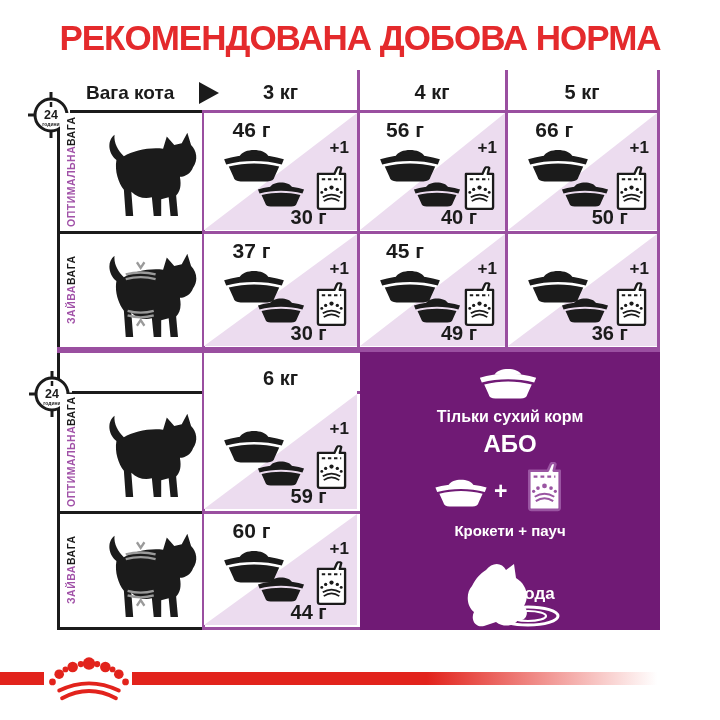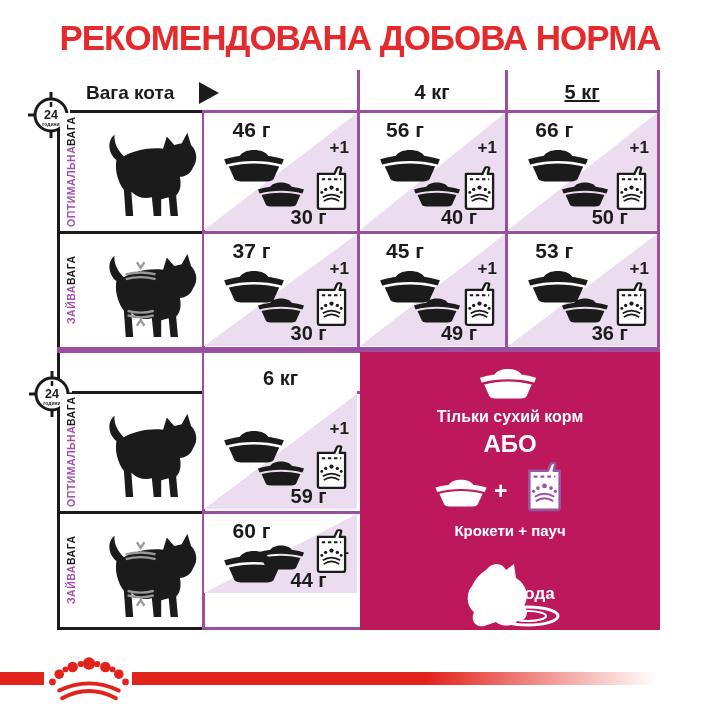--- a/index.html
+++ b/index.html
@@ -39,21 +39,21 @@
           white-space:nowrap;}
   .vlabel .accent{color:#a152a8;}
   .vlabel .dark{color:#1b1b1b;}
   .catsvg{position:absolute;left:34px;top:12px;width:112px;height:96px;color:#1b1b1b;}
   .sixhead{position:absolute;display:flex;align-items:center;justify-content:center;
            font-size:20px;font-weight:bold;background:#fff;}
   
   .clock{position:absolute;width:48px;height:48px;}
   
   .panel{position:absolute;left:360px;top:352px;width:300px;height:278px;
-         background:#be185d;color:#fff;}
+         background:#701a75;color:#fff;}
   .panel .ptext{position:absolute;left:0;width:100%;text-align:center;font-weight:bold;}
   .p-bowl1{position:absolute;left:118px;top:14px;width:60px;height:33px;color:#fff;}
   .p-bowl2{position:absolute;left:72px;top:125px;width:58px;height:30px;color:#fff;}
   .p-plus{position:absolute;left:134px;top:126px;font-size:23px;font-weight:bold;}
   .p-pouch{position:absolute;left:166px;top:110px;width:37px;height:50px;color:#9a55a2;}
   .p-water{position:absolute;left:96px;top:210px;width:115px;height:66px;}
   .p-voda{position:absolute;left:152px;top:232px;font-size:17px;font-weight:bold;}
   
   .bar{position:absolute;top:672px;height:13px;background:#e2231c;}
   .bar.fade{background:linear-gradient(to right,#e2231c 55%,rgba(226,35,28,0) 98%);}
@@ -106,22 +106,23 @@
     </symbol>
   </defs>
 </svg>
 
 <div class="canvas">
 
   <div class="abs title">РЕКОМЕНДОВАНА ДОБОВА НОРМА</div>
 
   <div class="weightlabel" style="left:86px;top:82px;">Вага кота</div>
   <div class="playtri" style="left:199px;top:82px;"></div>
+  <div class="colhead" style="left:203px;top:81px;width:155px;">3 кг</div>
   <div class="colhead" style="left:358px;top:81px;width:148px;">4 кг</div>
-  <div class="colhead" style="left:506px;top:81px;width:152px;text-decoration:underline;">5 кг</div>
+  <div class="colhead" style="left:506px;top:81px;width:152px;">5 кг</div>
 
   <div class="vline black" style="left:57px;top:112px;height:516px;"></div>
   <div class="vline" style="left:202px;top:112px;height:516px;"></div>
   <div class="vline" style="left:357px;top:70px;height:280px;"></div>
   <div class="vline" style="left:505px;top:70px;height:280px;"></div>
   <div class="vline" style="left:657px;top:70px;height:280px;"></div>
 
   <div class="hline black" style="left:70px;top:110px;width:133px;"></div>
   <div class="hline" style="left:202px;top:110px;width:458px;"></div>
   <div class="hline black" style="left:57px;top:231px;width:146px;"></div>
@@ -253,21 +254,20 @@
     <svg class="bowl-sm" viewBox="0 0 60 34">
         <use href="#i-bowl"></use>
       </svg>
     <svg class="pouch" viewBox="0 0 34 46">
         <use href="#i-pouch"></use>
       </svg>
     <div class="mixval">49 г</div>
   </div>
   <div class="cell" style="left:508px;top:234px;width:149px;height:112px;">
     <div class="tri"></div>
-    <div class="dryval">53 г</div>
     <svg class="bowl-big" viewBox="0 0 60 34">
         <use href="#i-bowl"></use>
       </svg>
     <div class="plus1">+1</div>
     <svg class="bowl-sm" viewBox="0 0 60 34">
         <use href="#i-bowl"></use>
       </svg>
     <svg class="pouch" viewBox="0 0 34 46">
         <use href="#i-pouch"></use>
       </svg>
@@ -310,21 +310,21 @@
       </svg>
     <div class="plus1">+1</div>
     <svg class="bowl-sm" viewBox="0 0 60 34">
         <use href="#i-bowl"></use>
       </svg>
     <svg class="pouch" viewBox="0 0 34 46">
         <use href="#i-pouch"></use>
       </svg>
     <div class="mixval">59 г</div>
   </div>
-  <div class="cell" style="left:204px;top:514px;width:153px;height:79px;">
+  <div class="cell" style="left:204px;top:514px;width:153px;height:111px;">
     <div class="tri"></div>
     <div class="dryval">60 г</div>
     <svg class="bowl-big" viewBox="0 0 60 34">
         <use href="#i-bowl"></use>
       </svg>
     <div class="plus1">+1</div>
     <svg class="bowl-sm" viewBox="0 0 60 34">
         <use href="#i-bowl"></use>
       </svg>
     <svg class="pouch" viewBox="0 0 34 46">

